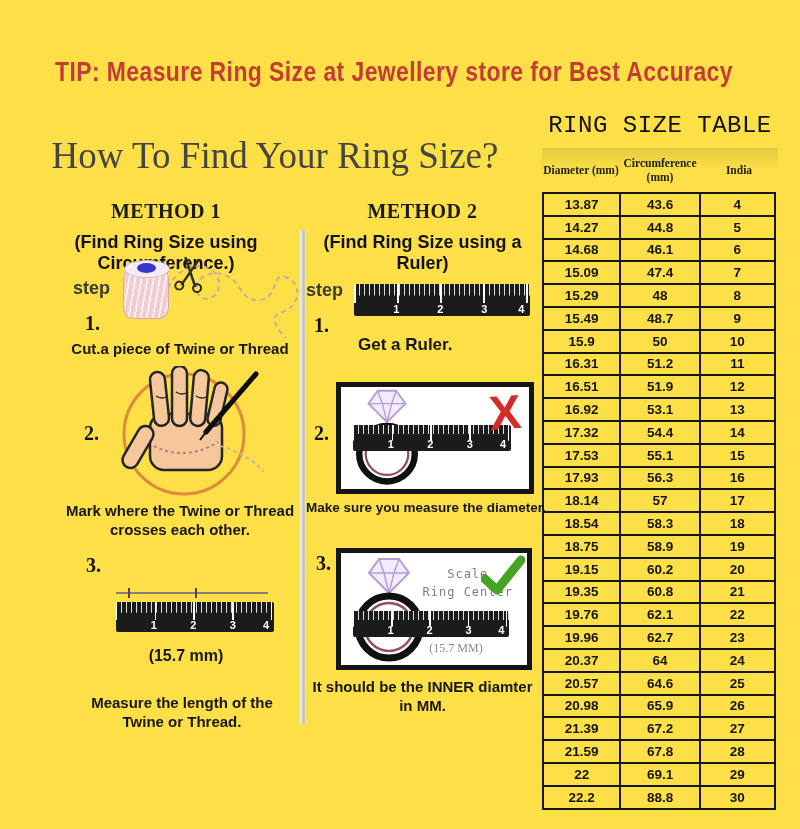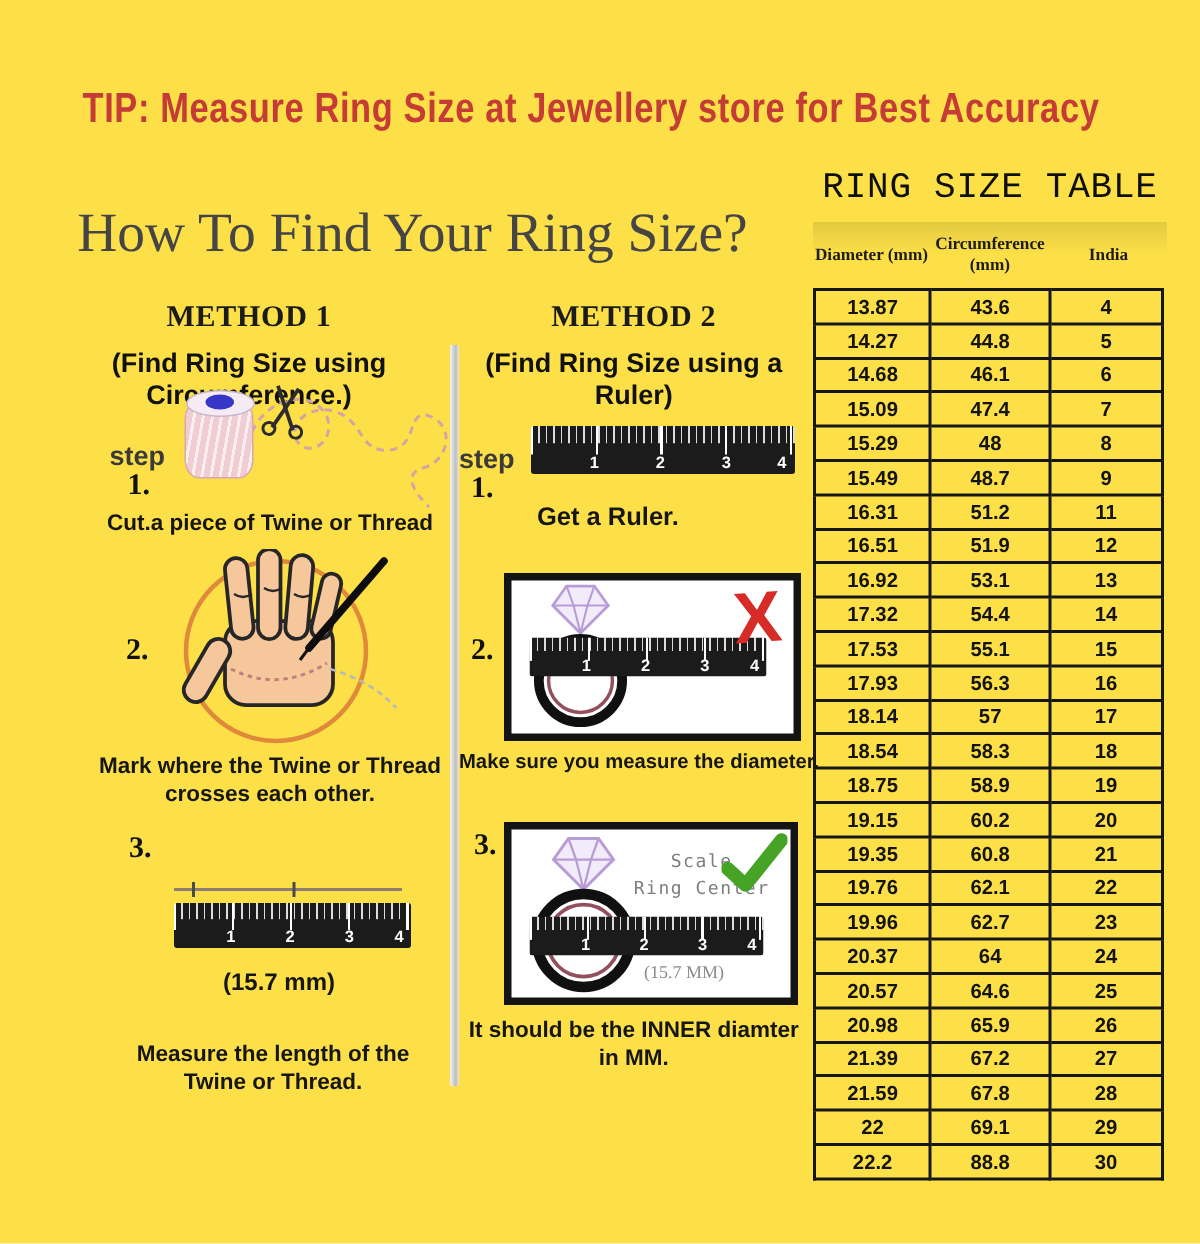--- a/index.html
+++ b/index.html
@@ -16,21 +16,21 @@
   .howto-title{left:40px;top:134px;width:470px;text-align:center;
                font-family:"Liberation Serif",serif;font-size:37px;color:#454545;}
 
   .method{top:200px;height:624px;}
   #method1{left:28px;width:276px;}
   #method2{left:306px;width:233px;}
   .method h3{margin:0;text-align:center;font-family:"Liberation Serif",serif;
              font-size:20px;font-weight:bold;letter-spacing:0.5px;color:#1b1b1b;}
   .subtitle{position:absolute;top:32px;width:100%;text-align:center;
             font-weight:bold;font-size:18px;color:#111;}
-  .step-word{position:absolute;font-weight:bold;font-size:18px;color:#3a3a3a;margin-top:16px;}
+  .step-word{position:absolute;font-weight:bold;font-size:18px;color:#3a3a3a;}
   .step-num{position:absolute;font-family:"Liberation Serif",serif;
             font-weight:bold;font-size:20px;color:#111;}
   .caption{position:absolute;font-weight:bold;font-size:15px;color:#161616;
            text-align:center;line-height:1.25;}
 
   
   .divider{left:300px;top:230px;width:6px;height:494px;
            background:linear-gradient(to right,#f4f4f4,#bdbdbd 65%,#e9e9e9);}
 
   
@@ -257,20 +257,25 @@
             <td>15.29</td>
             <td>48</td>
             <td>8</td>
           </tr>
           <tr>
             <td>15.49</td>
             <td>48.7</td>
             <td>9</td>
           </tr>
           <tr>
+            <td>15.9</td>
+            <td>50</td>
+            <td>10</td>
+          </tr>
+          <tr>
             <td>16.31</td>
             <td>51.2</td>
             <td>11</td>
           </tr>
           <tr>
             <td>16.51</td>
             <td>51.9</td>
             <td>12</td>
           </tr>
           <tr>

